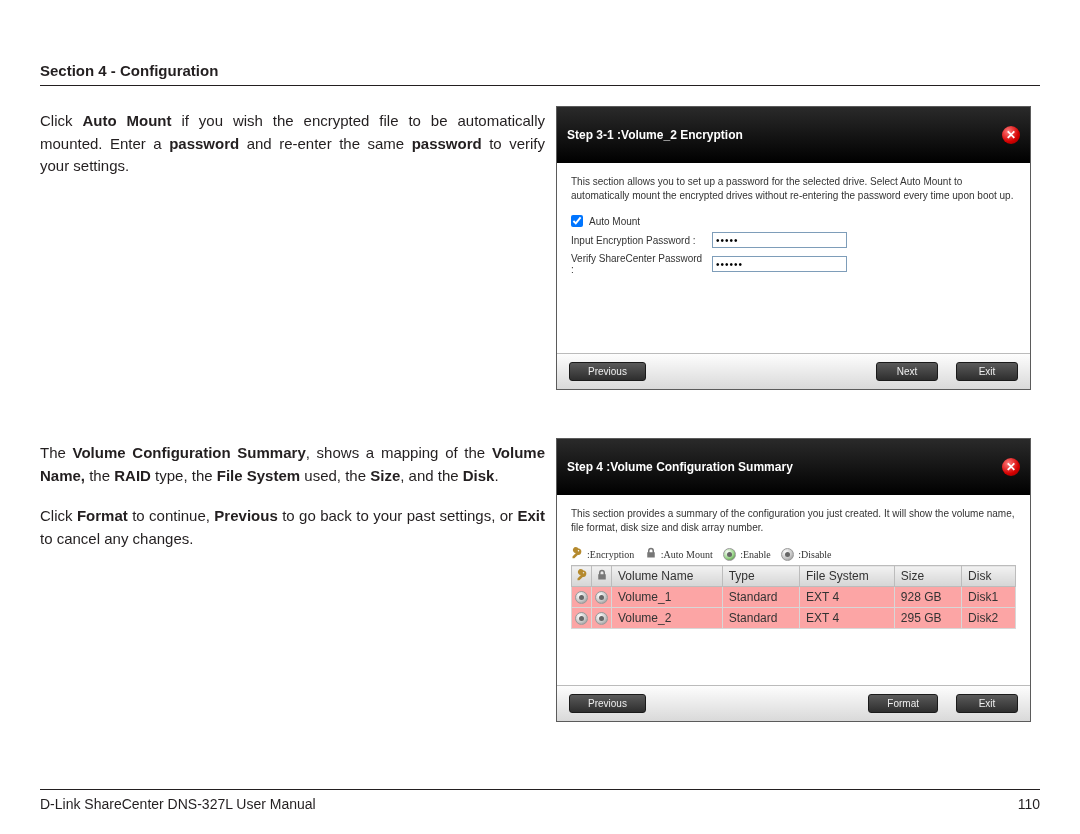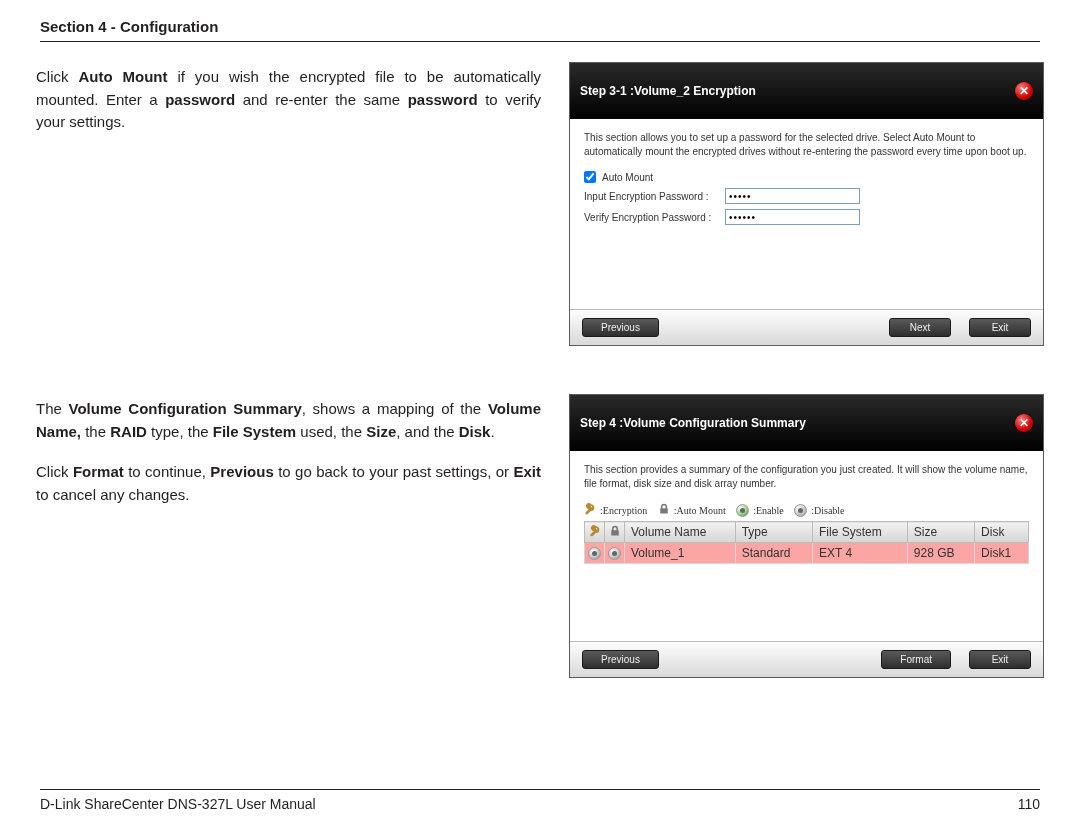--- a/index.html
+++ b/index.html
@@ -6,33 +6,33 @@
   body {
     font-family: "Myriad Pro", "Segoe UI", Arial, sans-serif;
     background: #fff;
     width: 1080px;
     height: 834px;
     position: relative;
     color: #231f20;
   }
   .page {
     padding: 18px 40px 0 40px;
+    margin-top: 44px;
   }
   .section-header {
     font-size: 15px;
     font-weight: 700;
     padding-bottom: 6px;
     border-bottom: 1.5px solid #231f20;
     margin-bottom: 20px;
   }
   .content-row {
     display: flex;
-    gap: 28px;
+    gap: 11px;
     margin-bottom: 40px;
-    justify-content: center;
   }
   .text-col {
     flex: 0 0 505px;
     font-size: 15px;
     line-height: 1.5;
     padding-top: 4px;
   }
   .text-col p { margin-bottom: 18px; text-align: justify; }
   .text-col b { font-weight: 700; }
   .dialog {
@@ -195,21 +195,21 @@
         <div class="desc">This section allows you to set up a password for the selected drive. Select Auto Mount to automatically mount the encrypted drives without re-entering the password every time upon boot up.</div>
         <div class="field-row">
           <input type="checkbox" checked="" style="">
           <span>Auto Mount</span>
         </div>
         <div class="field-row">
           <label>Input Encryption Password :</label>
           <input type="password" value="•••••" style="">
         </div>
         <div class="field-row">
-          <label>Verify Encryption Password :</label>
+          <label>Verify ShareCenter Password :</label>
           <input type="password" value="••••••" style="">
         </div>
       </div>
       <div class="dialog-footer">
         <button class="dbtn">Previous</button>
         <div class="footer-right">
           <button class="dbtn">Next</button>
           <button class="dbtn">Exit</button>
         </div>
       </div>
@@ -262,20 +262,29 @@
           <tbody>
             <tr>
               <td class="icon-col"><span class="circ circ-grey"></span></td>
               <td class="icon-col"><span class="circ circ-grey"></span></td>
               <td>Volume_1</td>
               <td>Standard</td>
               <td>EXT 4</td>
               <td>928 GB</td>
               <td>Disk1</td>
             </tr>
+            <tr>
+              <td class="icon-col"><span class="circ circ-grey"></span></td>
+              <td class="icon-col"><span class="circ circ-grey"></span></td>
+              <td>Volume_2</td>
+              <td>Standard</td>
+              <td>EXT 4</td>
+              <td>295 GB</td>
+              <td>Disk2</td>
+            </tr>
           </tbody>
         </table>
       </div>
       <div class="dialog-footer">
         <button class="dbtn">Previous</button>
         <div class="footer-right">
           <button class="dbtn">Format</button>
           <button class="dbtn">Exit</button>
         </div>
       </div>

